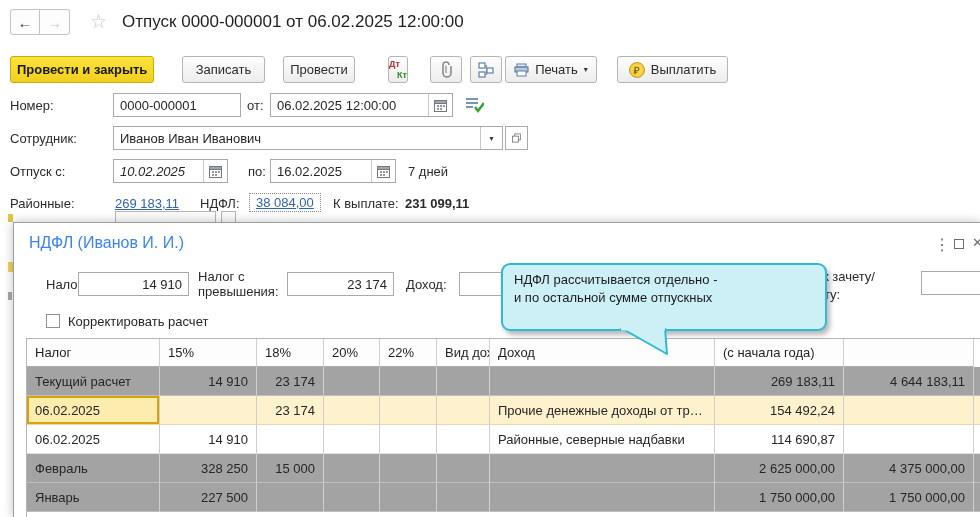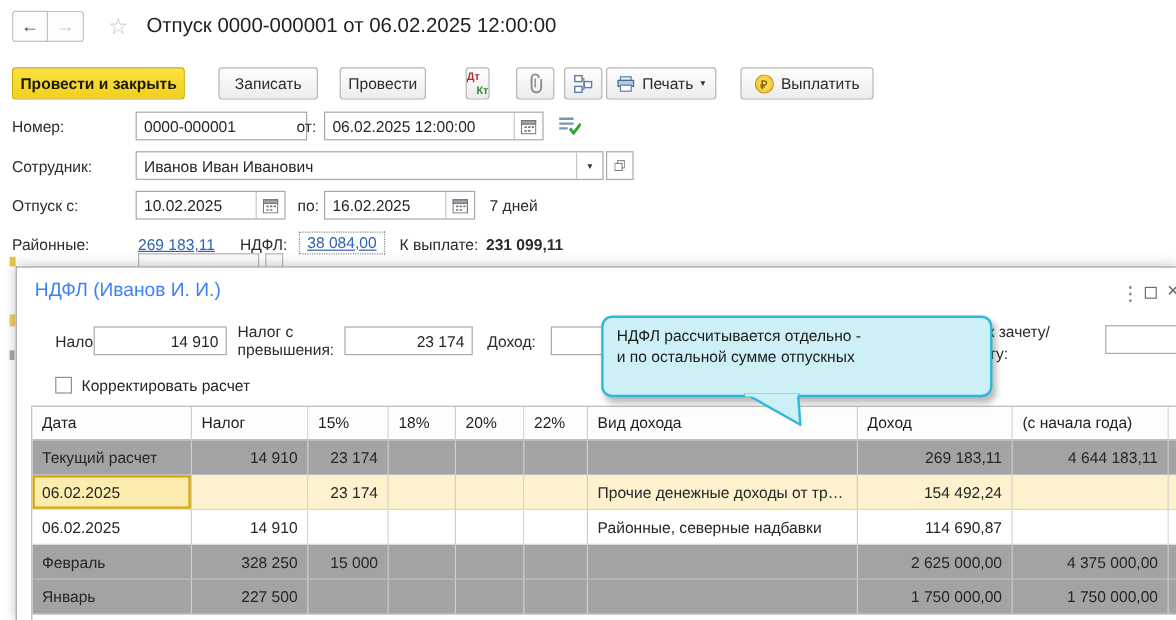--- a/index.html
+++ b/index.html
@@ -137,21 +137,21 @@
     </svg>
     <span>Печать</span>
     <span class="caret">▾</span>
   </button>
   <button class="btn" style="left:617px; width:111px;">
     <span style="width:16px;height:16px;border-radius:50%;background:radial-gradient(#ffe477,#f0c020);border:1px solid #c89a10;display:flex;align-items:center;justify-content:center;font-size:10px;font-weight:bold;color:#8a6400;">₽</span>
     <span>Выплатить</span>
   </button>
 
   <div class="lbl" style="left:10px; top:98px;">Номер:</div>
-  <div class="input" style="left:113px; top:93px; width:143px;">
+  <div class="input" style="left:113px; top:93px; width:128px;">
     <span>0000-000001</span>
   </div>
   <div class="lbl" style="left:247px; top:98px;">от:</div>
   <div class="input" style="left:270px; top:93px; width:183px;">
     <span class="grow">06.02.2025 12:00:00</span>
     <span class="seg">
       <svg width="13" height="13" viewBox="0 0 13 13">
         <rect x="0.5" y="1.5" width="12" height="11" fill="#fff" stroke="#777"></rect>
         <rect x="0.5" y="1.5" width="12" height="3" fill="#9aa7b8" stroke="#777"></rect>
         <path d="M3 7h2M6 7h2M9 7h2M3 10h2M6 10h2" stroke="#777" stroke-width="1.4"></path>
@@ -173,21 +173,21 @@
     </span>
   </div>
   <div class="input" style="left:505px; top:126px; width:23px; justify-content:center;">
     <svg width="12" height="12" viewBox="0 0 12 12">
       <rect x="0.5" y="3.5" width="8" height="8" fill="#fff" stroke="#666"></rect>
       <path d="M3.5 3.5 V0.5 H11.5 V8.5 H8.5" fill="none" stroke="#666"></path>
     </svg>
   </div>
 
   <div class="lbl" style="left:10px; top:164px;">Отпуск с:</div>
-  <div class="input" style="left:113px; top:159px; width:125px;">
+  <div class="input" style="left:113px; top:159px; width:115px;font-style:italic;">
     <span class="grow">10.02.2025</span>
     <span class="seg">
       <svg width="13" height="13" viewBox="0 0 13 13">
         <rect x="0.5" y="1.5" width="12" height="11" fill="#fff" stroke="#777"></rect>
         <rect x="0.5" y="1.5" width="12" height="3" fill="#9aa7b8" stroke="#777"></rect>
         <path d="M3 7h2M6 7h2M9 7h2M3 10h2M6 10h2" stroke="#777" stroke-width="1.4"></path>
       </svg>
     </span>
   </div>
   <div class="lbl" style="left:248px; top:164px;">по:</div>
@@ -244,21 +244,20 @@
     </div>
     <div class="input" style="left:907px; top:48px; width:60px;">
       <span></span>
     </div>
 
     <div class="chk"></div>
     <div class="chk-lbl">Корректировать расчет</div>
 
     <div class="tbl">
       <div class="trow thead">
-        <div class="td">Дата</div>
         <div class="td">Налог</div>
         <div class="td">15%</div>
         <div class="td">18%</div>
         <div class="td">20%</div>
         <div class="td">22%</div>
         <div class="td">Вид дохода</div>
         <div class="td">Доход</div>
         <div class="td">(с начала года)</div>
         <div class="td"></div>
       </div>

